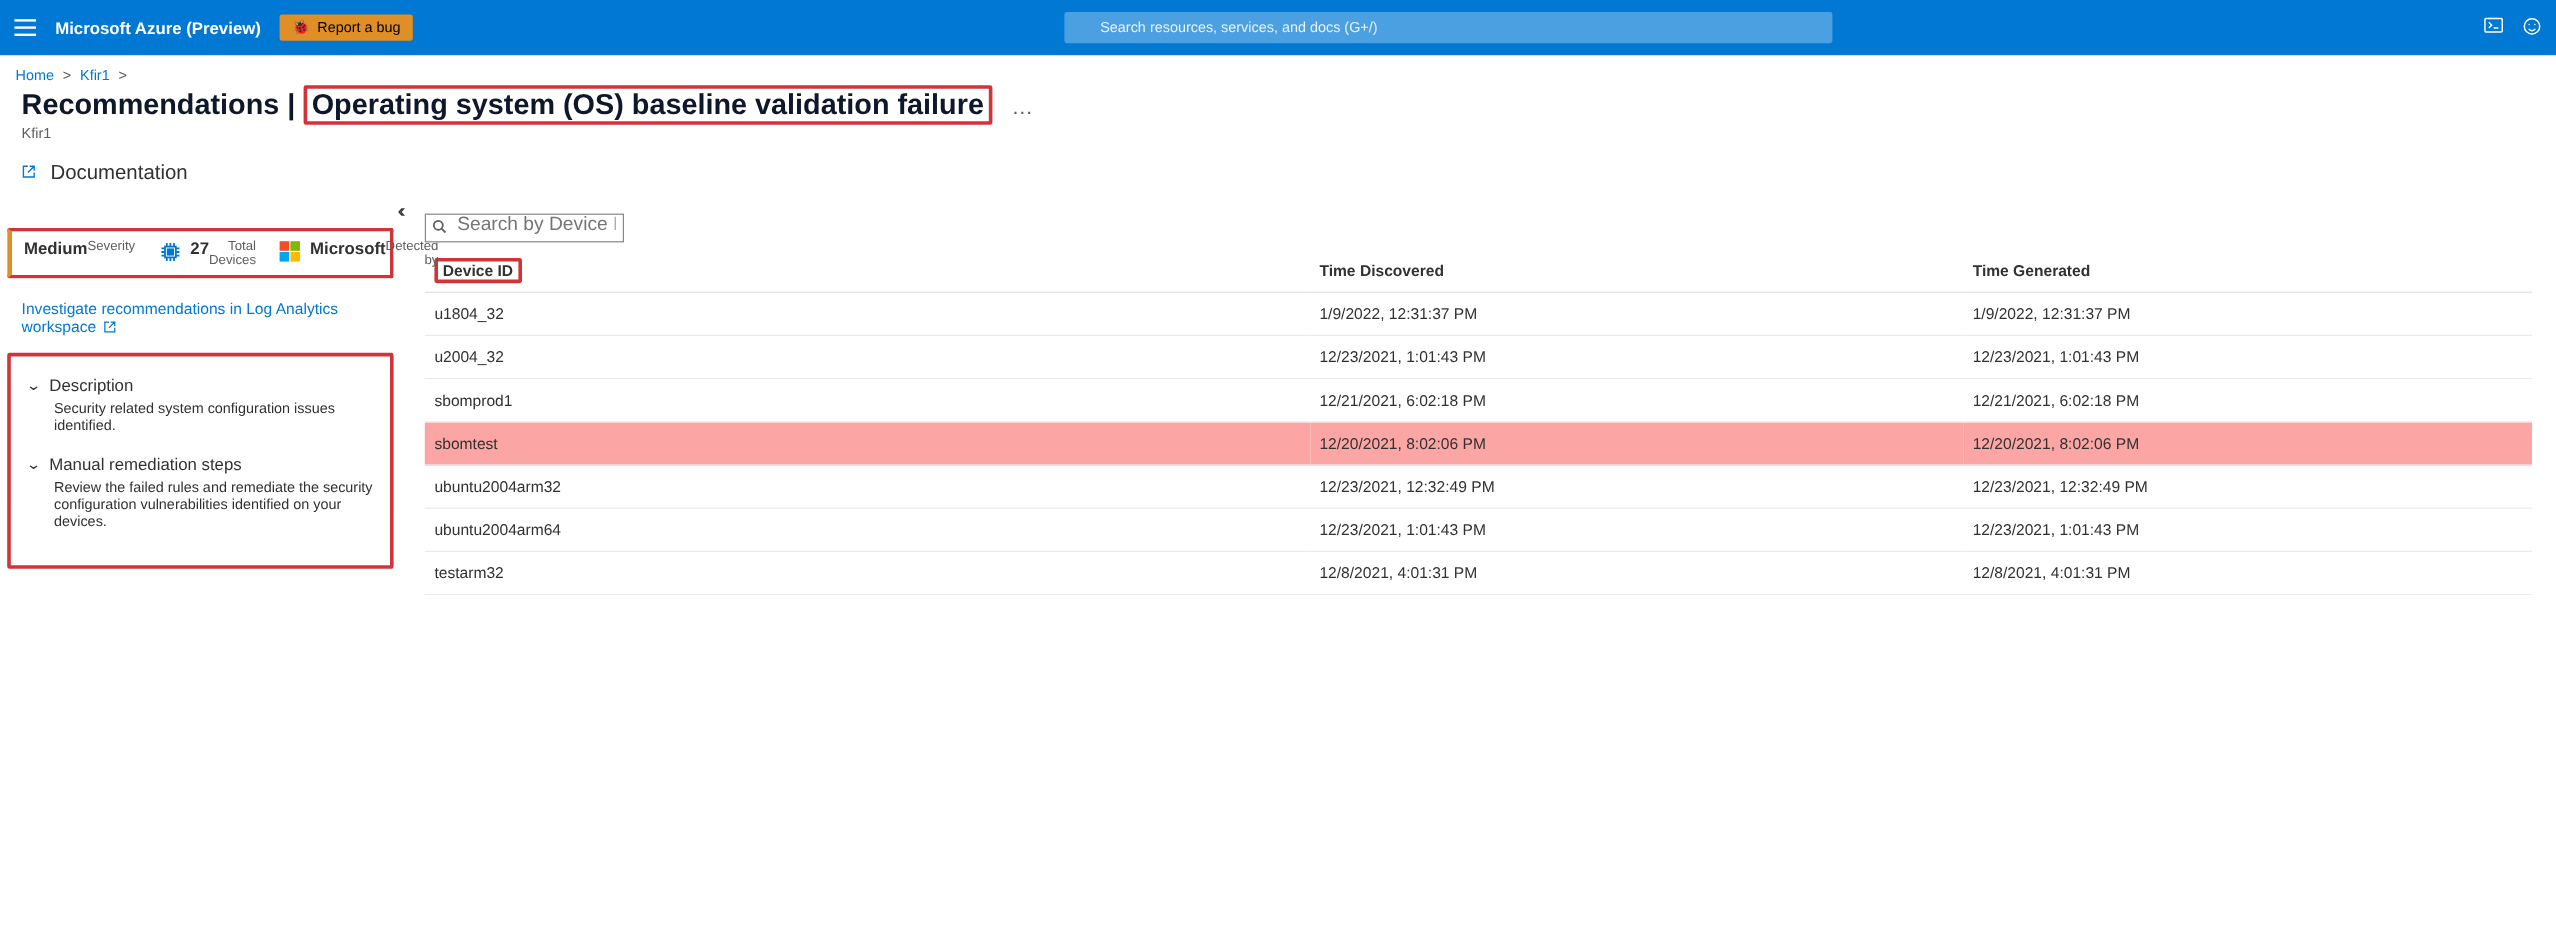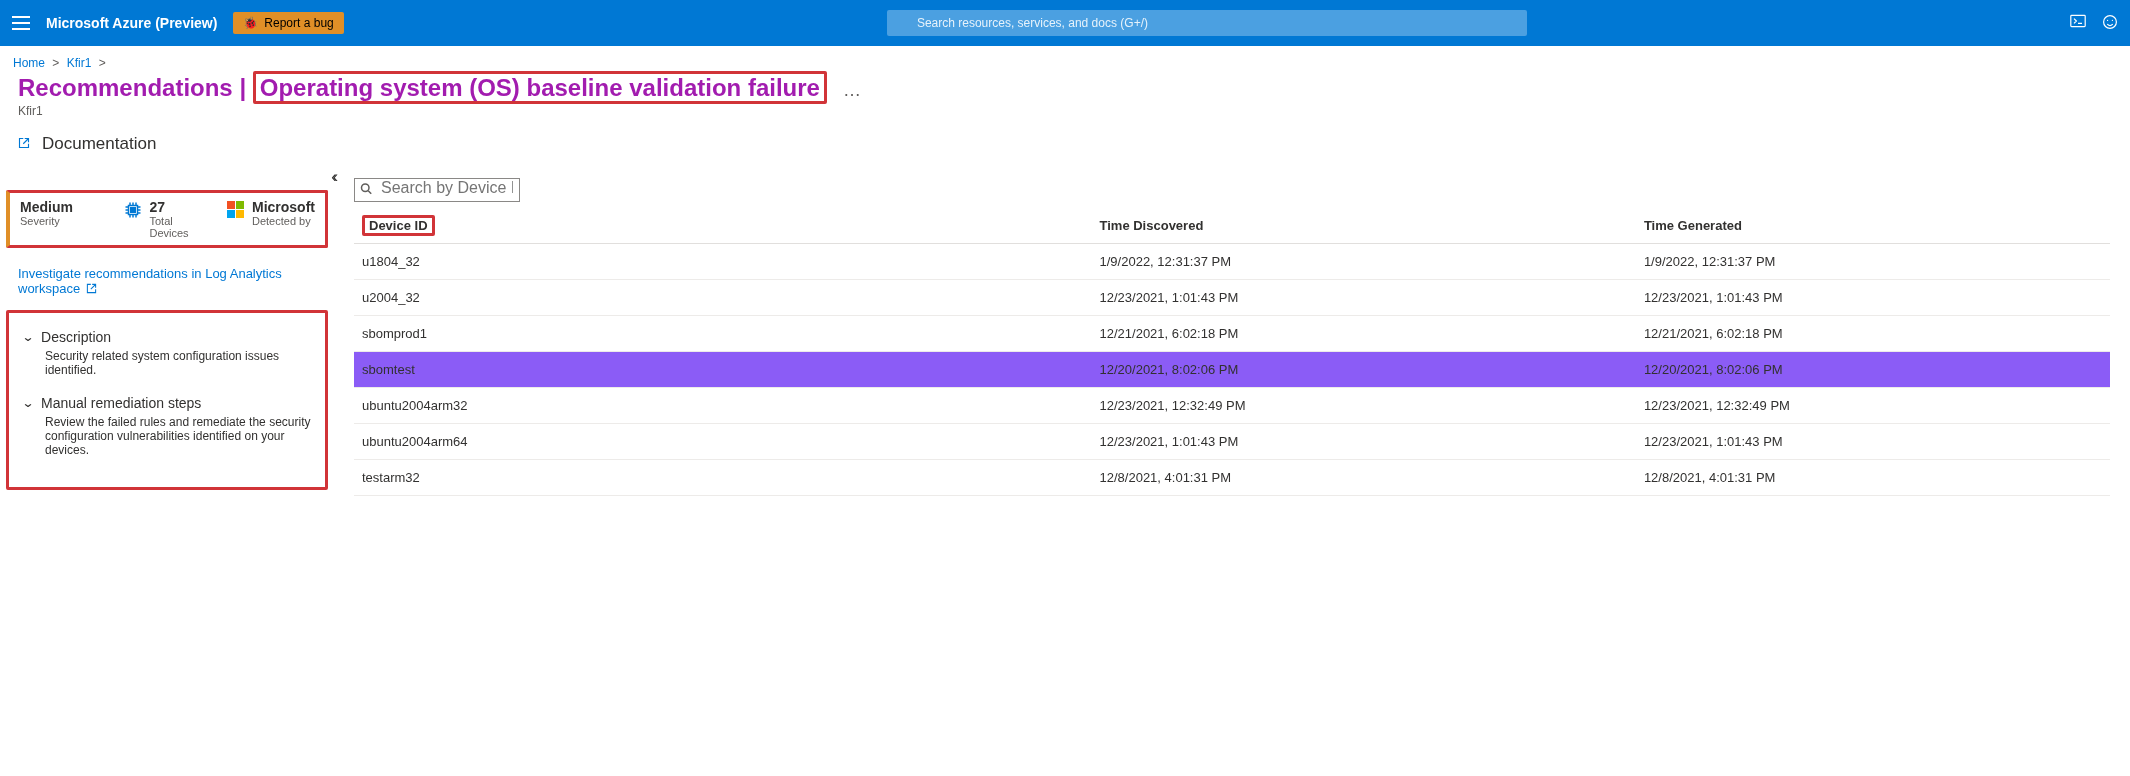--- a/index.html
+++ b/index.html
@@ -21,39 +21,39 @@
   .top-icons { display: flex; gap: 16px; font-size: 14px; }
   .top-icons span { cursor: pointer; }
 
   
   .crumb { padding: 10px 13px 4px; font-size: 12px; color: #0078d4; }
   .crumb a { color: #0078d4; text-decoration: none; }
   .crumb .sep { color: #605e5c; margin: 0 4px; }
 
   
   .title-row { padding: 0 18px; display: flex; align-items: baseline; gap: 8px; }
-  .page-title { font-size: 24px; font-weight: 600; color: #a21caf; }
+  .page-title { font-size: 24px; font-weight: 600; color: #0f172a; }
   .page-title .hl { border: 3px solid #d13438; padding: 0 4px; border-radius: 2px; }
   .ellipsis { color: #605e5c; font-size: 18px; padding-left: 8px; cursor: pointer; }
   .subtitle { padding: 2px 18px 12px; font-size: 12px; color: #605e5c; }
 
   
   .doc-link { padding: 4px 18px 18px; font-size: 17px; color: #323130; display: flex; align-items: center; gap: 12px; }
   .doc-link .ext { color: #0078d4; font-size: 12px; }
 
   
   .main { display: flex; padding: 0 4px 0 0; }
 
   
   .left { width: 338px; position: relative; padding: 0 10px 0 2px; }
   .collapse { position: absolute; right: 4px; top: -4px; font-size: 16px; color: #323130; cursor: pointer; letter-spacing: -4px; }
 
   .metrics { display: flex; border: 3px solid #d13438; border-radius: 2px; border-left: 4px solid #e08f27; margin: 18px 0 12px 4px; }
   .metric { flex: 1; padding: 6px 10px; display: flex; align-items: flex-start; gap: 8px; }
-  .metric .lbl-col { display: flex; flex-direction: column; }
+  .metric .lbl-col { display: flex; flex-direction: row; text-align: right; }
   .metric .val { font-weight: 600; font-size: 14px; }
   .metric .lbl { font-size: 11px; color: #605e5c; }
   .chip-icon { width: 18px; height: 18px; margin-top: 2px; }
   .ms-logo { display: grid; grid-template-columns: 8px 8px; grid-template-rows: 8px 8px; gap: 1px; margin-top: 2px; }
   .ms-logo span:nth-child(1){background:#f25022;} .ms-logo span:nth-child(2){background:#7fba00;}
   .ms-logo span:nth-child(3){background:#00a4ef;} .ms-logo span:nth-child(4){background:#ffb900;}
 
   .link-row { padding: 6px 4px 14px 16px; font-size: 13px; }
   .link-row a { color: #0078d4; text-decoration: none; }
 
@@ -66,21 +66,21 @@
   .right { flex: 1; padding: 0 16px; }
   .device-search { position: relative; margin: 6px 0 10px; }
   .device-search input { width: 166px; height: 24px; border: 1px solid #8a8886; padding: 0 6px 4px 26px; font-size: 16px; }
   .device-search .mag { position: absolute; left: 6px; top: 50%; transform: translateY(-50%); color: #605e5c; font-size: 12px; }
   .showing { font-size: 13px; color: #323130; margin-bottom: 28px; }
 
   table { width: 100%; border-collapse: collapse; }
   th { text-align: left; font-weight: 600; font-size: 13px; padding: 6px 8px 10px; border-bottom: 1px solid #e1dfdd; color: #323130; }
   th.deviceid span { border: 3px solid #d13438; padding: 0 4px; border-radius: 2px; }
   td { padding: 10px 8px; border-bottom: 1px solid #edebe9; font-size: 13px; color: #323130; }
-  tr.row.hovered { background: #8b5cf6; }
+  tr.row.hovered { background: #fca5a5; }
   .col-device { width: 42%; }
   .col-time1 { width: 31%; }
   .col-time2 { width: 27%; }
 </style>
 </head>
 <body>
 
 <div class="topbar">
   <div class="hamburger">
       <span></span>

